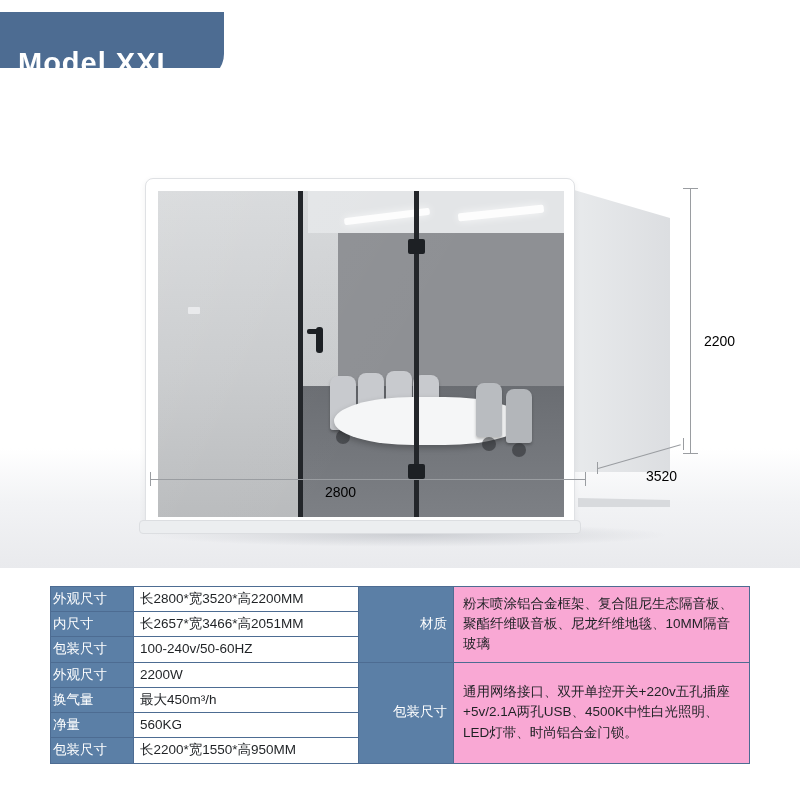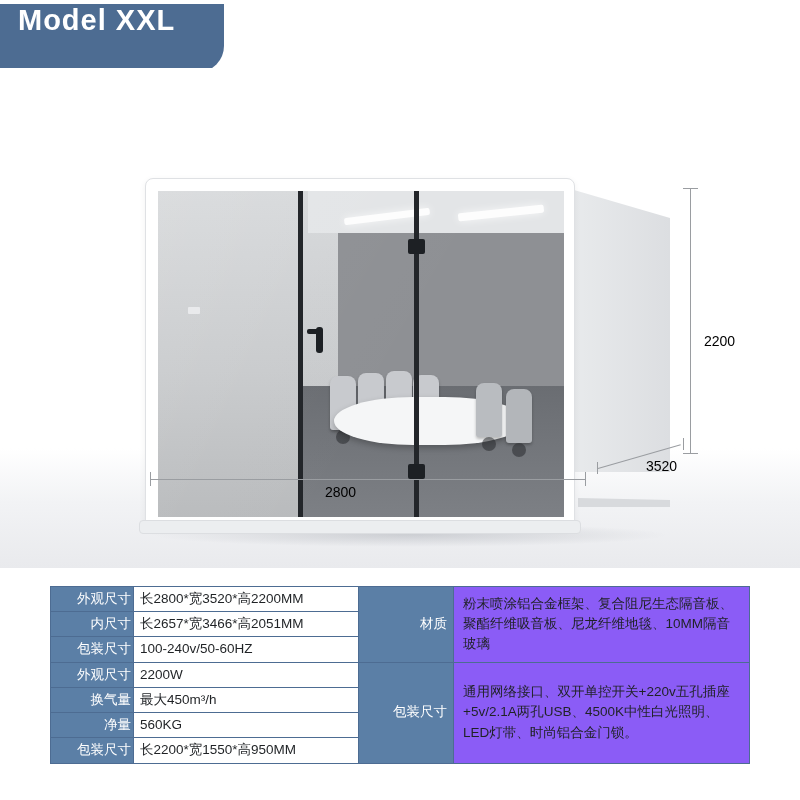--- a/index.html
+++ b/index.html
@@ -12,27 +12,27 @@
     background: #ffffff;
     font-family: "Liberation Sans", sans-serif;
     overflow: hidden;
     position: relative;
   }
 
   
   .title-banner {
     position: absolute;
     left: 0;
-    top: 4px;
+    top: 12px;
     width: 224px;
     height: 68px;
     background: #4d6c92;
     border-bottom-right-radius: 26px;
     display: flex;
-    align-items: flex-start;
+    align-items: flex-end;
     box-sizing: border-box;
     padding-left: 18px;
   }
   .title-banner .title-text {
     color: #ffffff;
     font-size: 29px;
     font-weight: bold;
     letter-spacing: 1px;
   }
 
@@ -286,38 +286,38 @@
   .spec-table td {
     border: 1px solid #4d6c92;
     padding: 3px 6px;
     vertical-align: middle;
     line-height: 1.35;
   }
   td.label-cell {
     width: 78px;
     background: #5b7fa6;
     color: #ffffff;
-    text-align: right;
+    text-align: left;
     font-size: 13.5px;
     white-space: nowrap;
     padding: 3px 2px;
   }
   td.value-cell {
     width: 212px;
     background: #ffffff;
   }
   td.big-label-cell {
     width: 82px;
     background: #5b7fa6;
     color: #ffffff;
     text-align: right;
     font-size: 13.5px;
   }
   td.big-value-cell {
-    background: #8b5cf6;
+    background: #f9a8d4;
     padding: 5px 9px;
     line-height: 1.5;
   }
 </style>
 </head>
 <body>
 
 <div class="title-banner">
   <span class="title-text">Model  XXL</span>
 </div>
@@ -359,21 +359,21 @@
   </div>
 
   <div class="dim-line" style="left:150px; top:411px; width:436px; height:1px;"></div>
   <div class="tick" style="left:150px; top:404px; width:1px; height:14px;"></div>
   <div class="tick" style="left:585px; top:404px; width:1px; height:14px;"></div>
   <div class="dim-label" style="left:325px; top:416px;text-align:center;">2800</div>
 
   <div class="dim-line" style="left:598px; top:400px; width:86px; height:1px; transform: rotate(-16deg); transform-origin: left center;"></div>
   <div class="tick" style="left:597px; top:394px; width:1px; height:12px;"></div>
   <div class="tick" style="left:683px; top:370px; width:1px; height:12px;"></div>
-  <div class="dim-label" style="left:646px; top:390px;">3520</div>
+  <div class="dim-label" style="left:646px; top:400px;">3520</div>
 
   <div class="dim-line" style="left:690px; top:120px; width:1px; height:265px;"></div>
   <div class="tick" style="left:683px; top:120px; width:15px; height:1px;"></div>
   <div class="tick" style="left:683px; top:385px; width:15px; height:1px;"></div>
   <div class="dim-label" style="left:704px; top:265px;">2200</div>
 </div>
 
 <table class="spec-table">
   <tbody>
     <tr>

